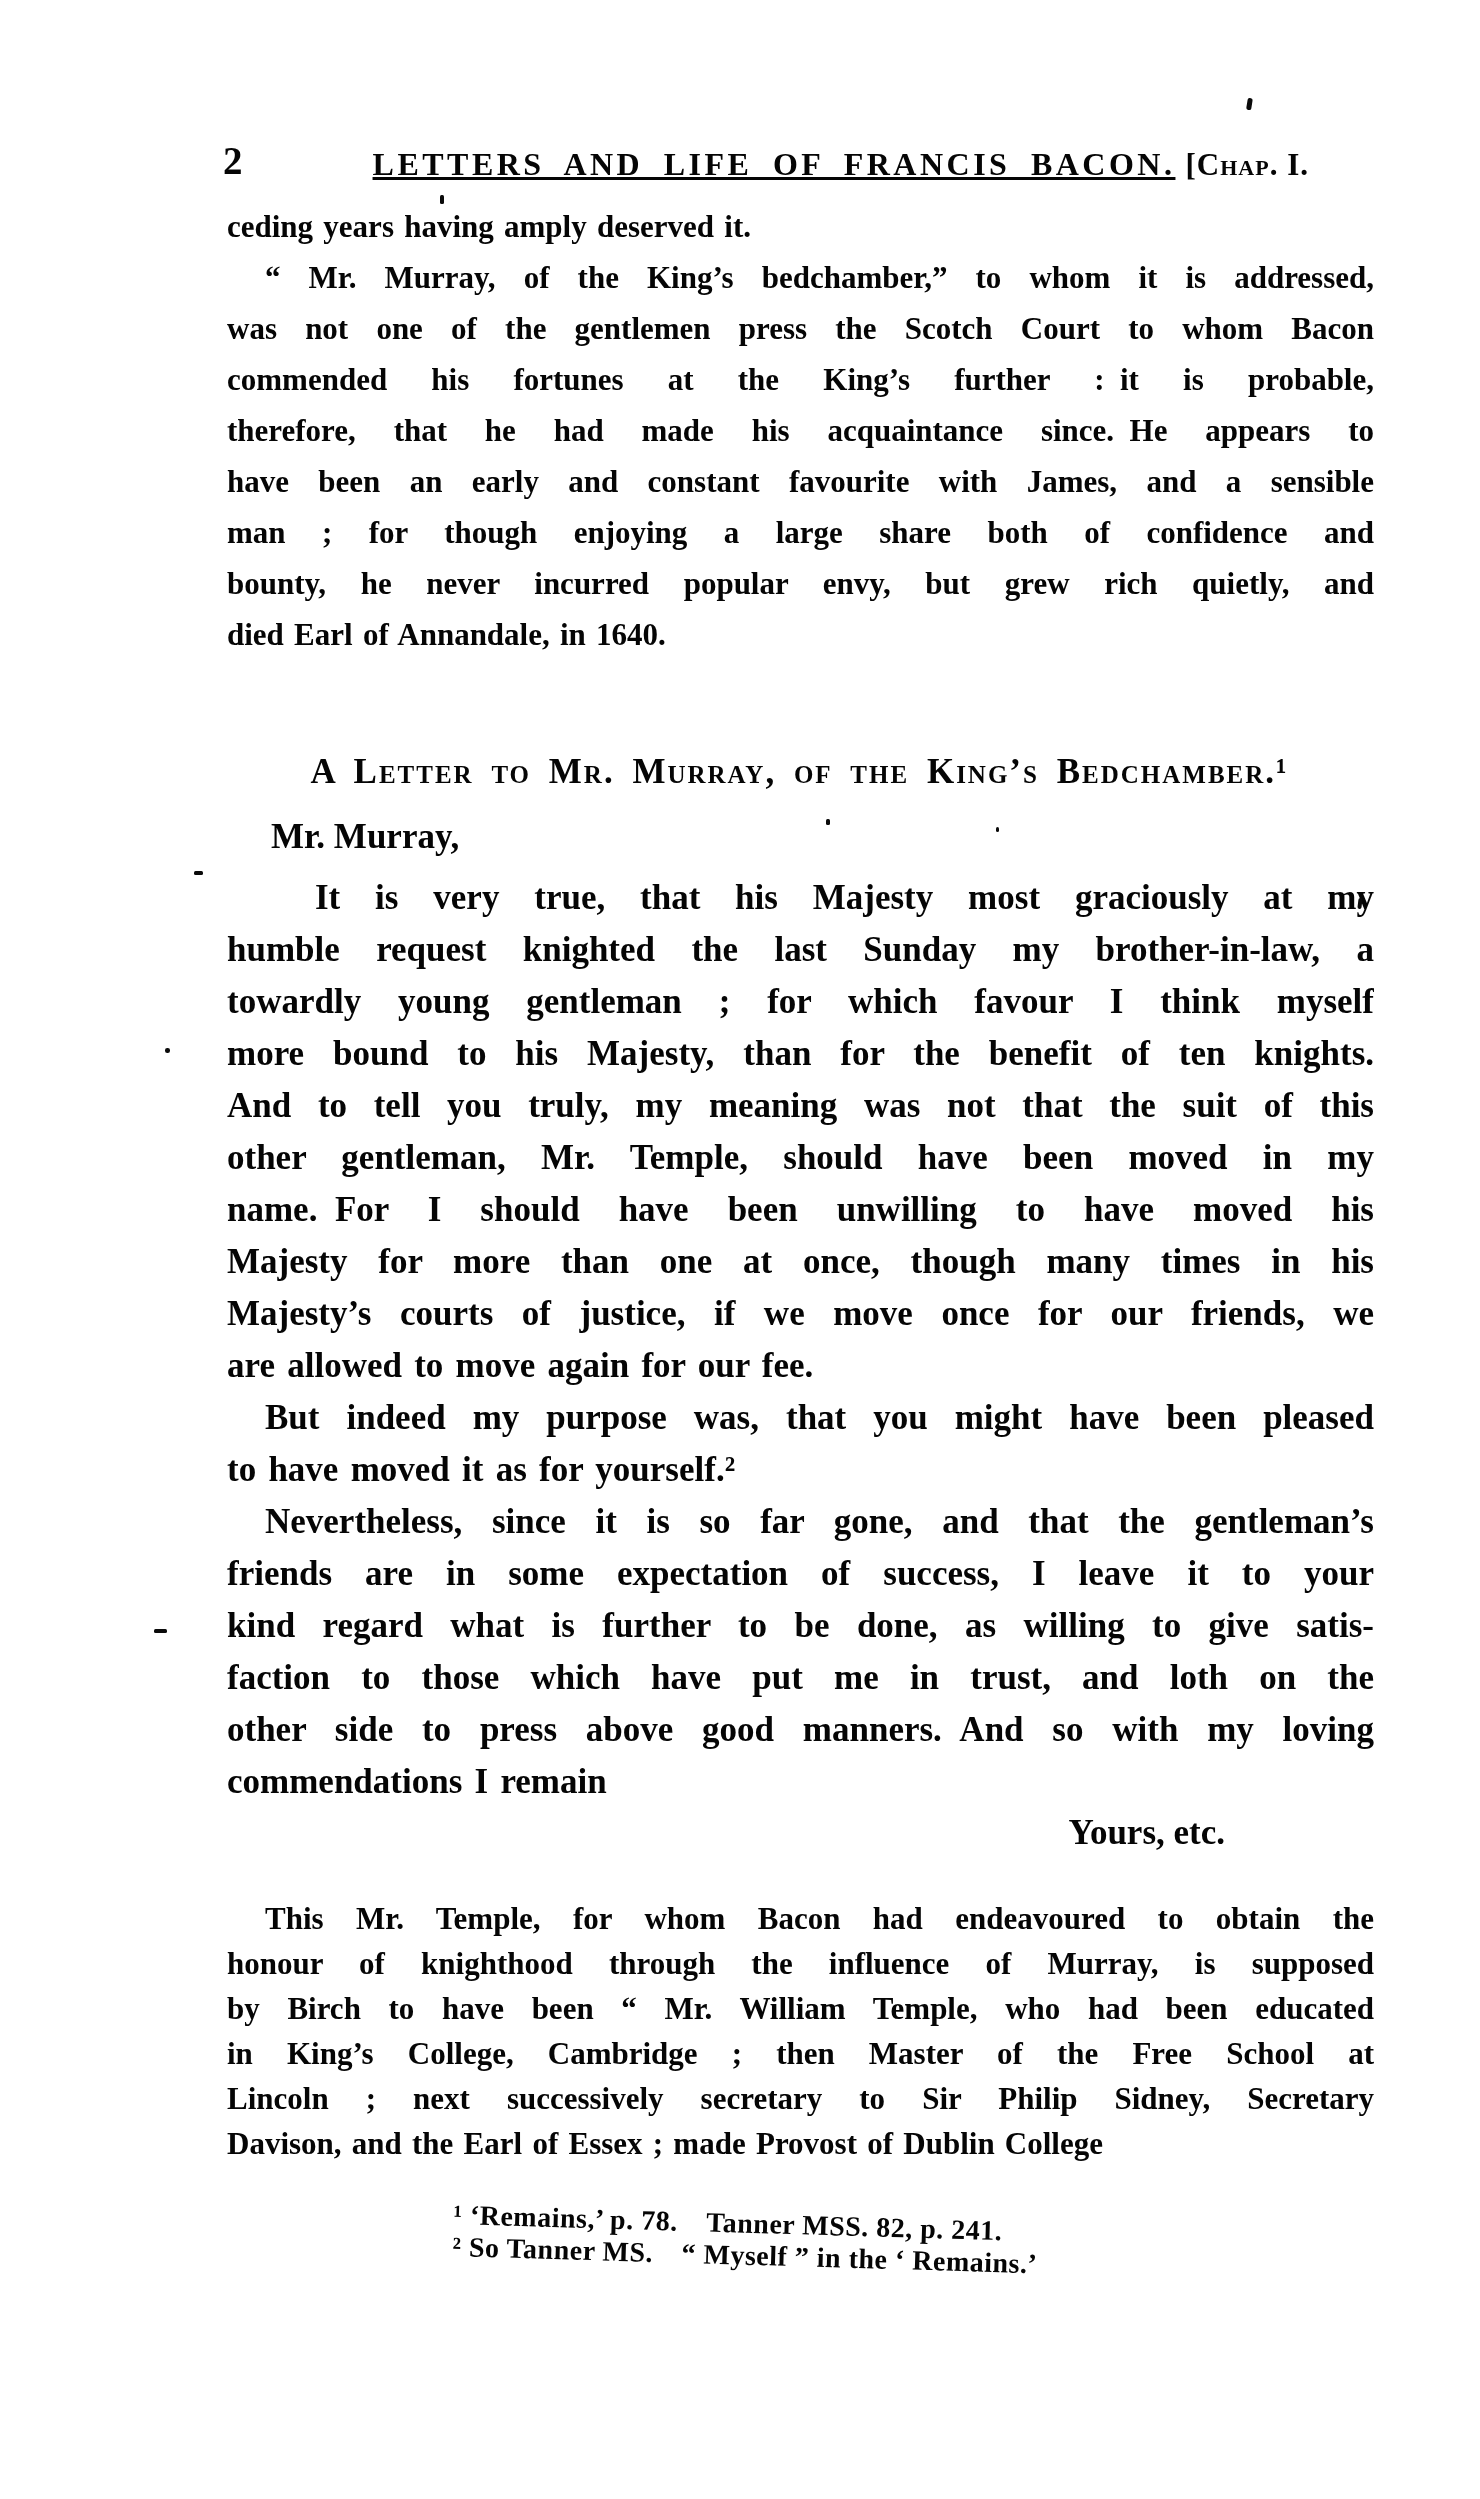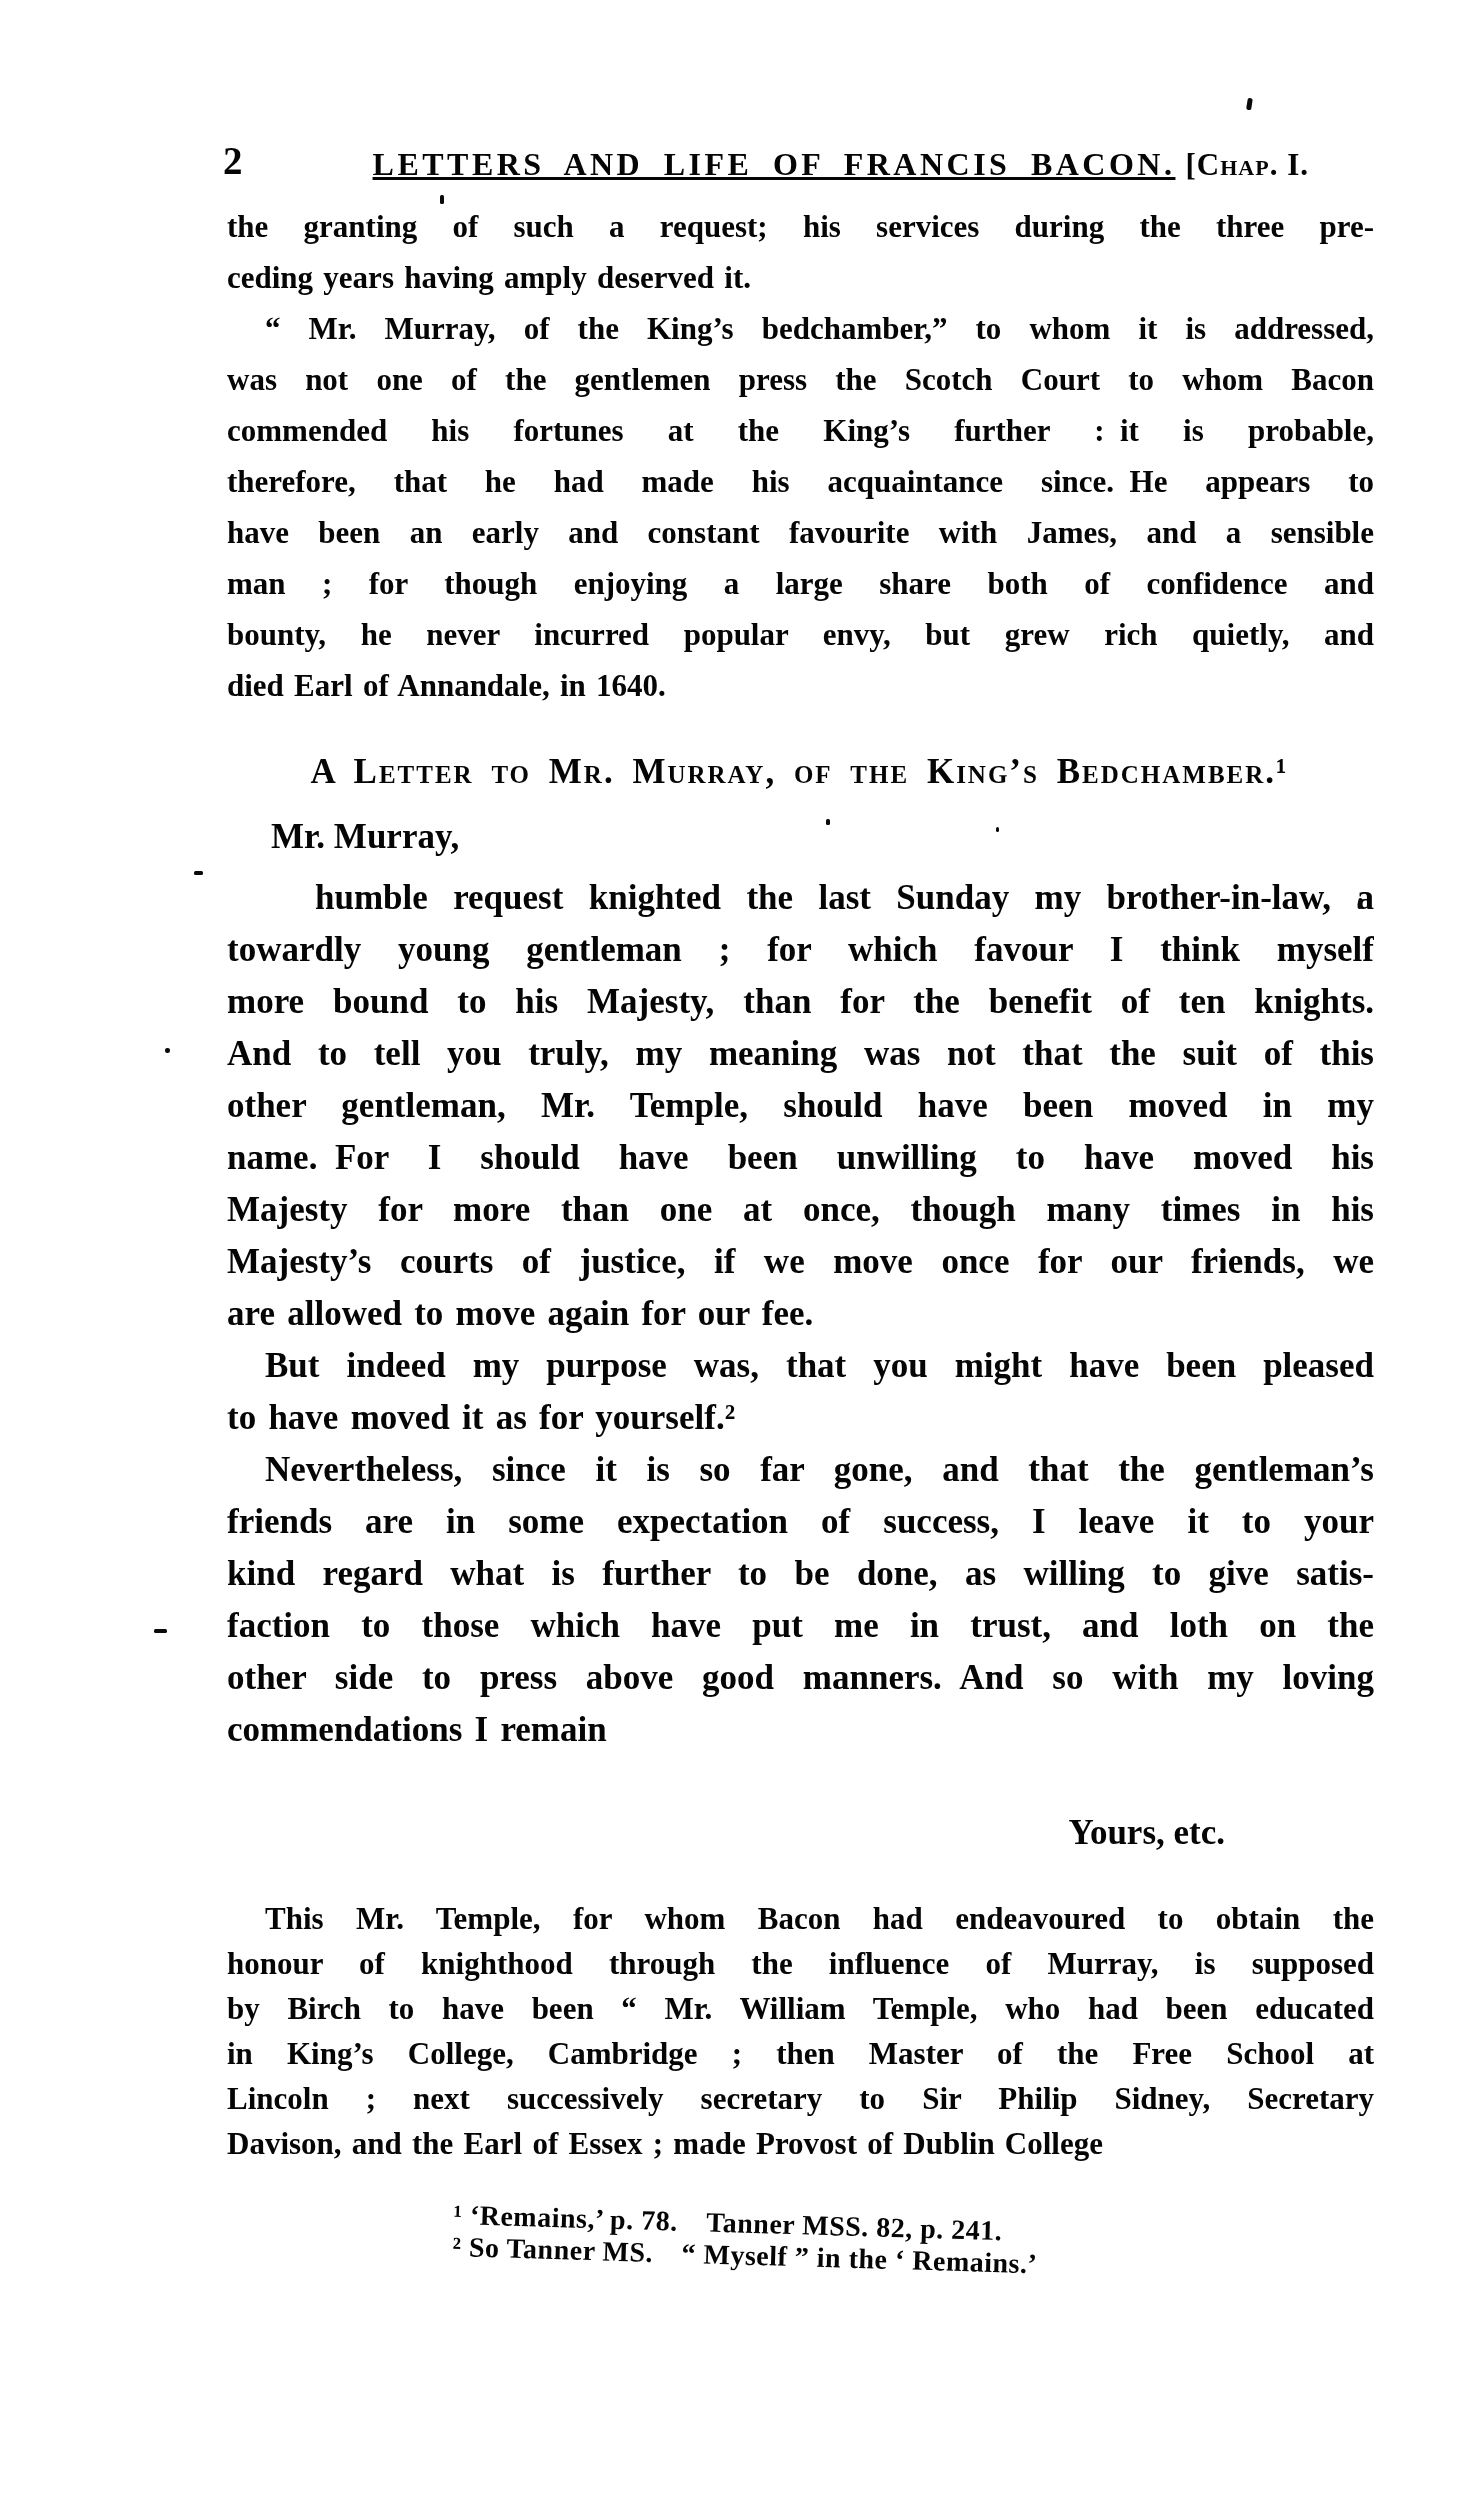--- a/index.html
+++ b/index.html
@@ -78,40 +78,40 @@
 <div class="page">
 
   <div class="hdr">
     <span class="pgnum">2</span>
     <span class="runtitle">LETTERS AND LIFE OF FRANCIS BACON.</span>
     <span class="chapmark">[Chap. I.</span>
   </div>
 
   <div class="block narrative intro-block">
     <div class="para">
-        <div class="line">the granting of such a request; his services during the three pre-</div>
         <div class="line last">ceding years having amply deserved it.</div>
       </div>
     <div class="para ind-md">
         <div class="line">“ Mr. Murray, of the King’s bedchamber,” to whom it is addressed,</div>
         <div class="line">was not one of the gentlemen press the Scotch Court to whom Bacon</div>
         <div class="line">commended his fortunes at the King’s further : it is probable,</div>
         <div class="line">therefore, that he had made his acquaintance since. He appears to</div>
         <div class="line">have been an early and constant favourite with James, and a sensible</div>
         <div class="line">man ; for though enjoying a large share both of confidence and</div>
         <div class="line">bounty, he never incurred popular envy, but grew rich quietly, and</div>
         <div class="line last">died Earl of Annandale, in 1640.</div>
       </div>
   </div>
 
   <div class="letterhead">A Letter to Mr. Murray, of the King’s Bedchamber.¹</div>
 
   <div class="salutation">Mr. Murray,</div>
   <div class="block letterbody">
     <div class="para ind-lg">
+        <div class="line">It is very true, that his Majesty most graciously at my</div>
         <div class="line">humble request knighted the last Sunday my brother-in-law, a</div>
         <div class="line">towardly young gentleman ; for which favour I think myself</div>
         <div class="line">more bound to his Majesty, than for the benefit of ten knights.</div>
         <div class="line">And to tell you truly, my meaning was not that the suit of this</div>
         <div class="line">other gentleman, Mr. Temple, should have been moved in my</div>
         <div class="line">name. For I should have been unwilling to have moved his</div>
         <div class="line">Majesty for more than one at once, though many times in his</div>
         <div class="line">Majesty’s courts of justice, if we move once for our friends, we</div>
         <div class="line last">are allowed to move again for our fee.</div>
       </div>

